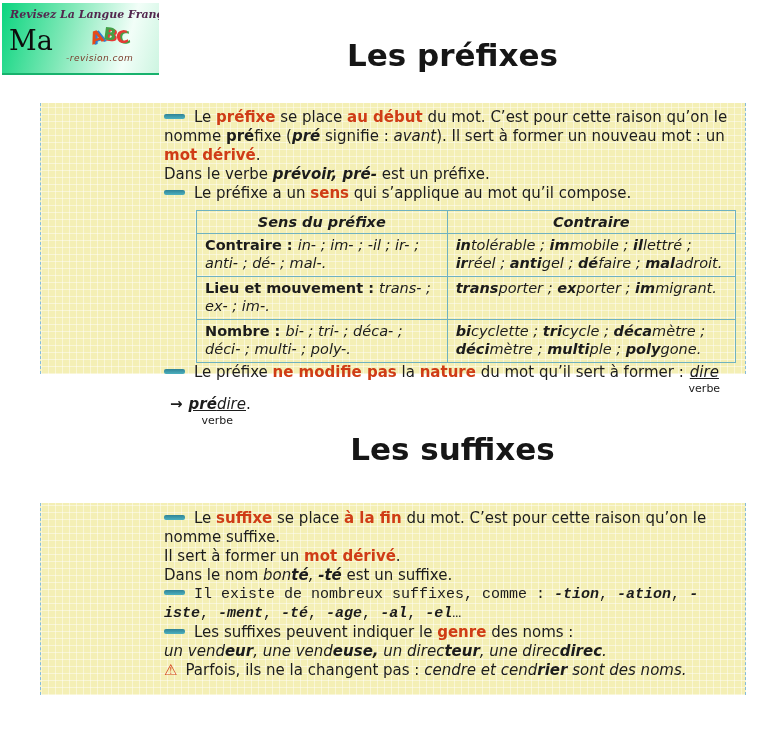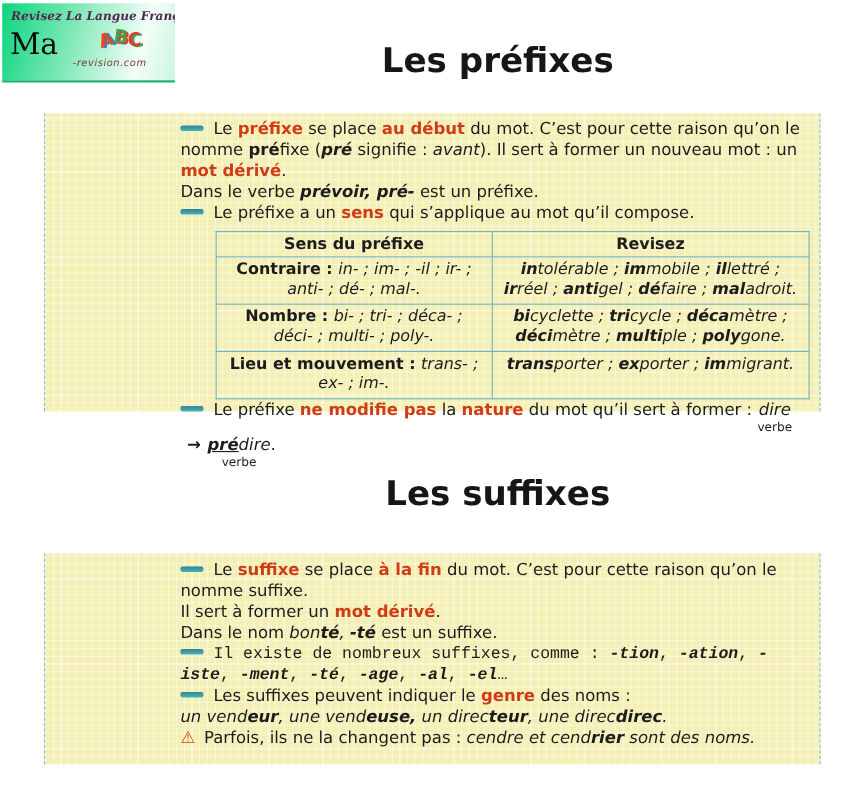--- a/index.html
+++ b/index.html
@@ -62,29 +62,29 @@
     display:inline-block;width:21px;height:5px;border-radius:2px;
     background:linear-gradient(#2f8396,#4cb0bf);margin-right:9px;
     position:relative;top:-3px;
   }
   
   .r-p{}
   .r-rb{color:var(--red);font-weight:bold;}
   .r-b{font-weight:bold;}
   .r-i{font-style:italic;}
   .r-bi{font-weight:bold;font-style:italic;}
-  .r-iu{font-style:italic;}
+  .r-iu{font-style:italic;text-decoration:underline;}
   .r-biu{font-weight:bold;font-style:italic;text-decoration:underline;}
   
   table.sens{
     border-collapse:collapse;margin:7px 0 0 32px;width:540px;
     font-size:14.5px;line-height:18px;
   }
-  table.sens th, table.sens td{border:1px solid var(--tableborder);text-align:center;}
-  table.sens th{font-weight:bold;padding:2px 0;text-align:center;font-size:14.5px;}
+  table.sens th, table.sens td{border:1px solid var(--tableborder);}
+  table.sens th{font-weight:bold;padding:2px 0;text-align:center;font-size:14.5px;font-style:italic;}
   table.sens td{padding:2px 8px 4px;vertical-align:top;}
   td.c1{width:46.5%;}
   
   .nature-line{margin-top:9px;}
   .wpair{display:inline-flex;flex-direction:column;align-items:center;vertical-align:top;}
   .wpair .wl{font-size:11px;line-height:13px;color:#1c1c1c;}
   .arrow{font-weight:bold;padding:0 6px;}
   
   .mt-lg{margin-top:15px;font-family:Liberation Mono, monospace;}
   .mt-md{margin-top:11px;}
@@ -108,35 +108,35 @@
 <div class="panel" id="panel-prefixes">
   <p><span class="dash"></span><span><span class="r-p">Le </span><span class="r-rb">préfixe</span><span class="r-p"> se place </span><span class="r-rb">au début</span><span class="r-p"> du mot. C’est pour cette raison qu’on le nomme </span><span class="r-b">pré</span><span class="r-p">fixe (</span><span class="r-bi">pré</span><span class="r-p"> signifie : </span><span class="r-i">avant</span><span class="r-p">). Il sert à former un nouveau mot : un </span><span class="r-rb">mot dérivé</span><span class="r-p">.</span></span></p>
   <p class="indent"><span class="r-p">Dans le verbe </span><span class="r-bi">prévoir, pré-</span><span class="r-p"> est un préfixe.</span></p>
 
   <p class="mt-md"><span class="dash"></span><span><span class="r-p">Le préfixe a un </span><span class="r-rb">sens</span><span class="r-p"> qui s’applique au mot qu’il compose.</span></span></p>
 
   <table class="sens">
     <thead>
       <tr>
         <th>Sens du préfixe</th>
-        <th>Revisez</th>
+        <th>Contraire</th>
       </tr>
     </thead>
     <tbody>
       <tr>
         <td class="c1"><span class="r-b">Contraire : </span><span class="r-i">in- ; im- ; -il ; ir- ; anti- ; dé- ; mal-.</span></td>
         <td><span class="r-bi">in</span><span class="r-i">tolérable ; </span><span class="r-bi">im</span><span class="r-i">mobile ; </span><span class="r-bi">il</span><span class="r-i">lettré ; </span><span class="r-bi">ir</span><span class="r-i">réel ; </span><span class="r-bi">anti</span><span class="r-i">gel ; </span><span class="r-bi">dé</span><span class="r-i">faire ; </span><span class="r-bi">mal</span><span class="r-i">adroit.</span></td>
       </tr>
       <tr>
+        <td class="c1"><span class="r-b">Lieu et mouvement : </span><span class="r-i">trans- ; ex- ; im-.</span></td>
+        <td><span class="r-bi">trans</span><span class="r-i">porter ; </span><span class="r-bi">ex</span><span class="r-i">porter ; </span><span class="r-bi">im</span><span class="r-i">migrant.</span></td>
+      </tr>
+      <tr>
         <td class="c1"><span class="r-b">Nombre : </span><span class="r-i">bi- ; tri- ; déca- ; déci- ; multi- ; poly-.</span></td>
         <td><span class="r-bi">bi</span><span class="r-i">cyclette ; </span><span class="r-bi">tri</span><span class="r-i">cycle ; </span><span class="r-bi">déca</span><span class="r-i">mètre ; </span><span class="r-bi">déci</span><span class="r-i">mètre ; </span><span class="r-bi">multi</span><span class="r-i">ple ; </span><span class="r-bi">poly</span><span class="r-i">gone.</span></td>
-      </tr>
-      <tr>
-        <td class="c1"><span class="r-b">Lieu et mouvement : </span><span class="r-i">trans- ; ex- ; im-.</span></td>
-        <td><span class="r-bi">trans</span><span class="r-i">porter ; </span><span class="r-bi">ex</span><span class="r-i">porter ; </span><span class="r-bi">im</span><span class="r-i">migrant.</span></td>
       </tr>
     </tbody>
   </table>
 
   <p class="nature-line"><span class="dash"></span><span><span class="r-p">Le préfixe </span><span class="r-rb">ne modifie pas</span><span class="r-p"> la </span><span class="r-rb">nature</span><span class="r-p"> du mot qu’il sert à former : </span></span><span class="wpair">
         <span class="w"><span class="r-iu">dire</span></span>
         <span class="wl">verbe</span>
       </span><span class="arrow">→</span><span class="wpair">
         <span class="w"><span class="r-biu">pré</span><span class="r-iu">dire</span></span>
         <span class="wl">verbe</span>

